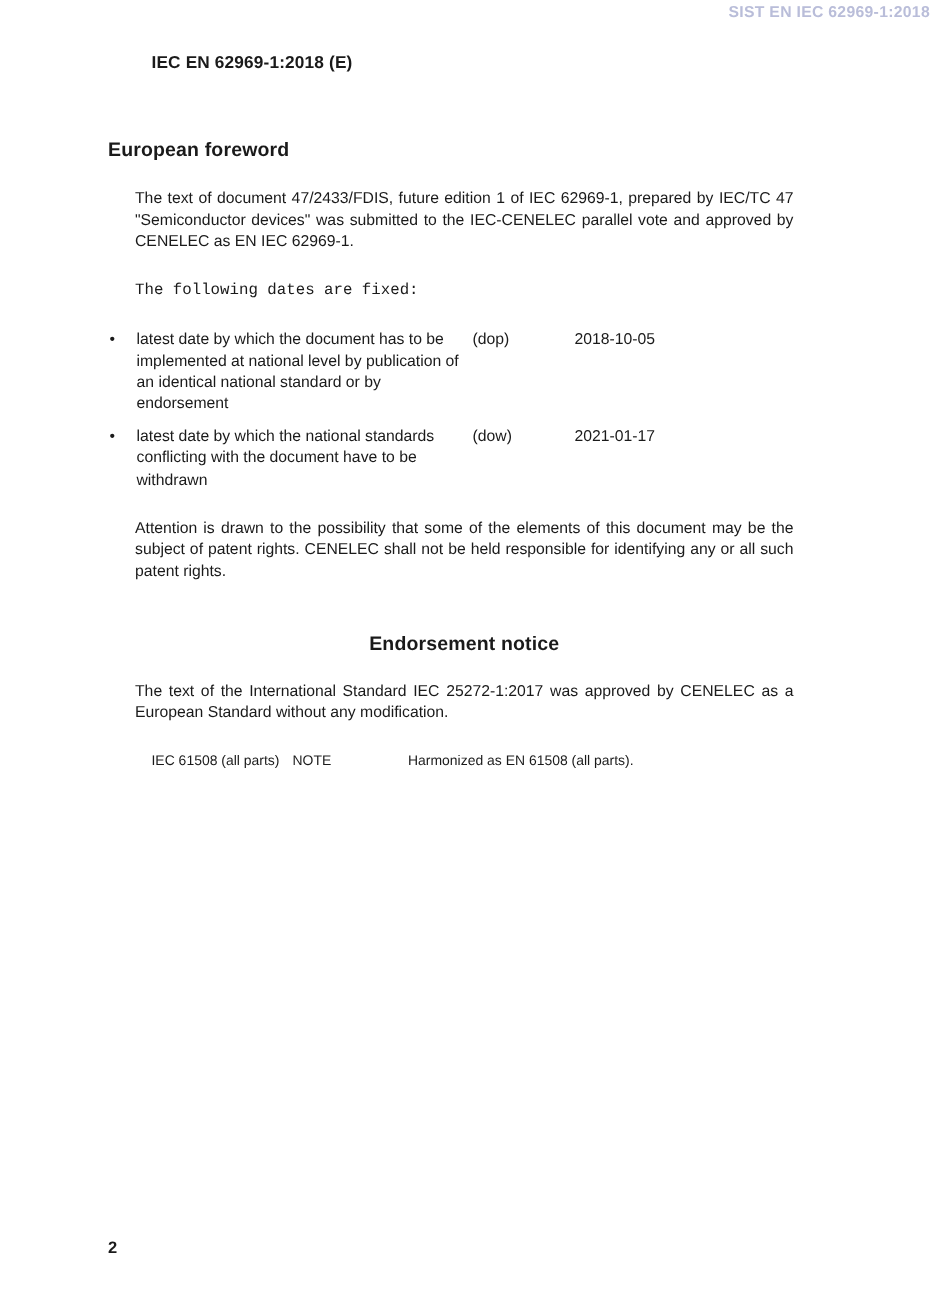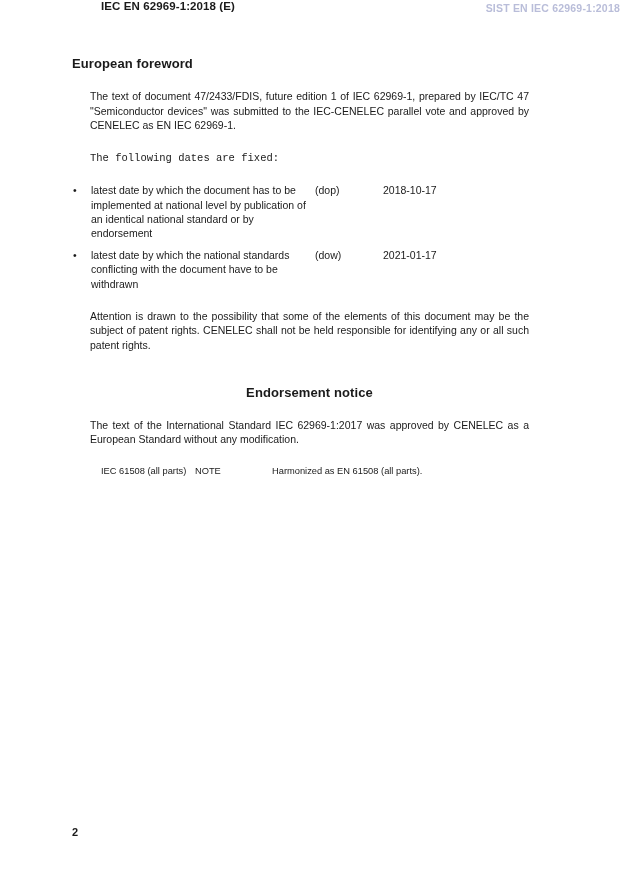--- a/index.html
+++ b/index.html
@@ -40,20 +40,21 @@
 
   
   .content {
     position: absolute;
     left: 72px;
     top: 0;
     width: 475px;
   }
 
   .doc-title {
+    margin-top: 36px;
     font-size: 11.5px;
     font-weight: bold;
     letter-spacing: 0.1px;
     padding-left: 29px;
   }
 
   .section-heading {
     margin-top: 44px;
     font-size: 13px;
     font-weight: bold;
@@ -164,37 +165,37 @@
     <p class="body-text para-intro">The text of document 47/2433/FDIS, future edition 1 of IEC 62969-1, prepared by IEC/TC 47 "Semiconductor devices" was submitted to the IEC-CENELEC parallel vote and approved by CENELEC as EN IEC 62969-1.</p>
 
     <p class="body-text para-dates">The following dates are fixed:</p>
 
     <div class="date-list">
 
       <div class="date-row">
         <div class="bullet">•</div>
         <div class="date-desc">latest date by which the document has to be implemented at national level by publication of an identical national standard or by endorsement</div>
         <div class="date-code">(dop)</div>
-        <div class="date-value">2018-10-17</div>
+        <div class="date-value">2018-10-05</div>
       </div>
 
       <div class="date-row">
         <div class="bullet">•</div>
         <div class="date-desc">latest date by which the national standards conflicting with the document have to be withdrawn</div>
         <div class="date-code">(dow)</div>
         <div class="date-value">2021-01-17</div>
       </div>
 
     </div>
 
     <p class="body-text para-attention">Attention is drawn to the possibility that some of the elements of this document may be the subject of patent rights. CENELEC shall not be held responsible for identifying any or all such patent rights.</p>
 
     <div class="center-heading">Endorsement notice</div>
 
-    <p class="body-text para-endorse-body">The text of the International Standard IEC 62969-1:2017 was approved by CENELEC as a European Standard without any modification.</p>
+    <p class="body-text para-endorse-body">The text of the International Standard IEC 25272-1:2017 was approved by CENELEC as a European Standard without any modification.</p>
 
 
     <div class="note-row">
       <div class="note-ref">IEC 61508 (all parts)</div>
       <div class="note-label">NOTE</div>
       <div class="note-text">Harmonized as EN 61508 (all parts).</div>
     </div>
 
   </div>
 

